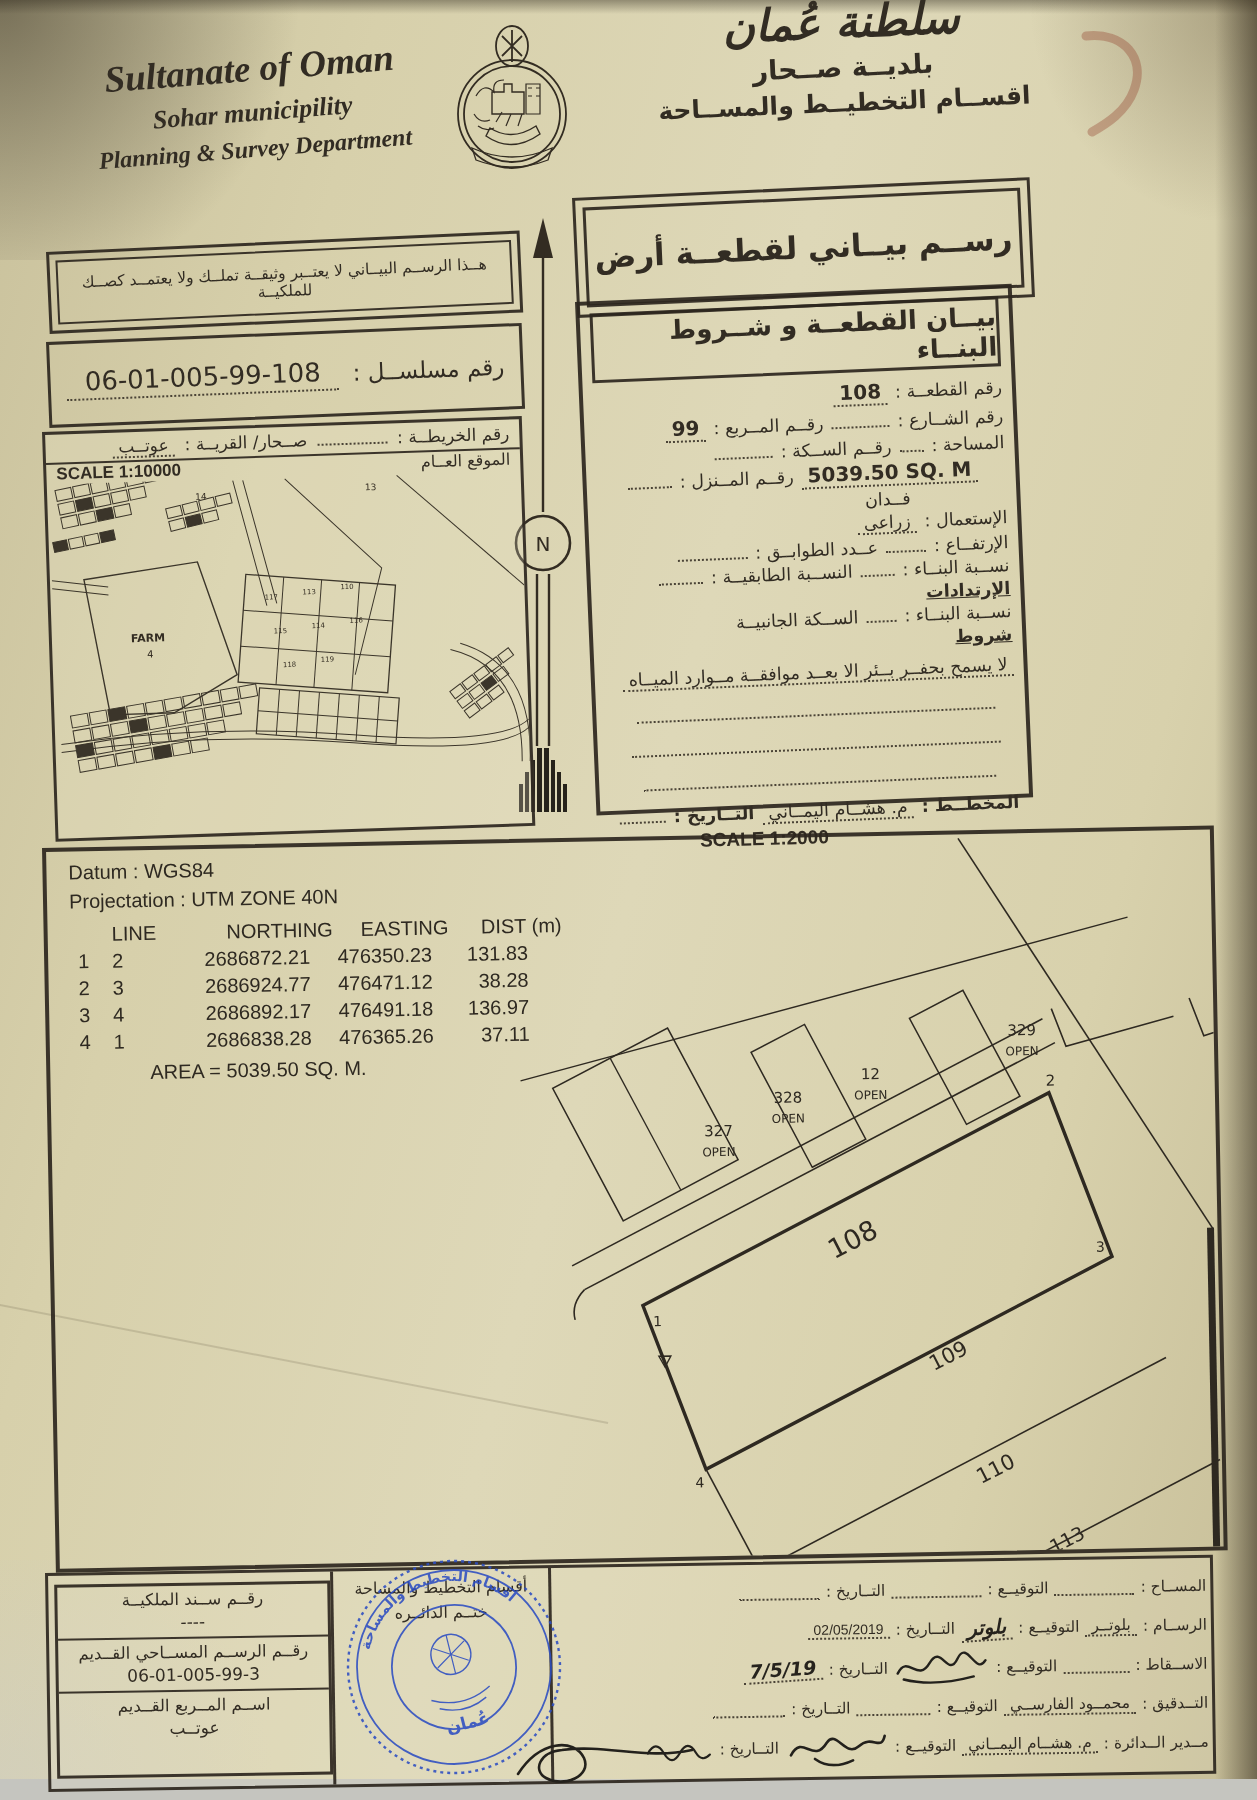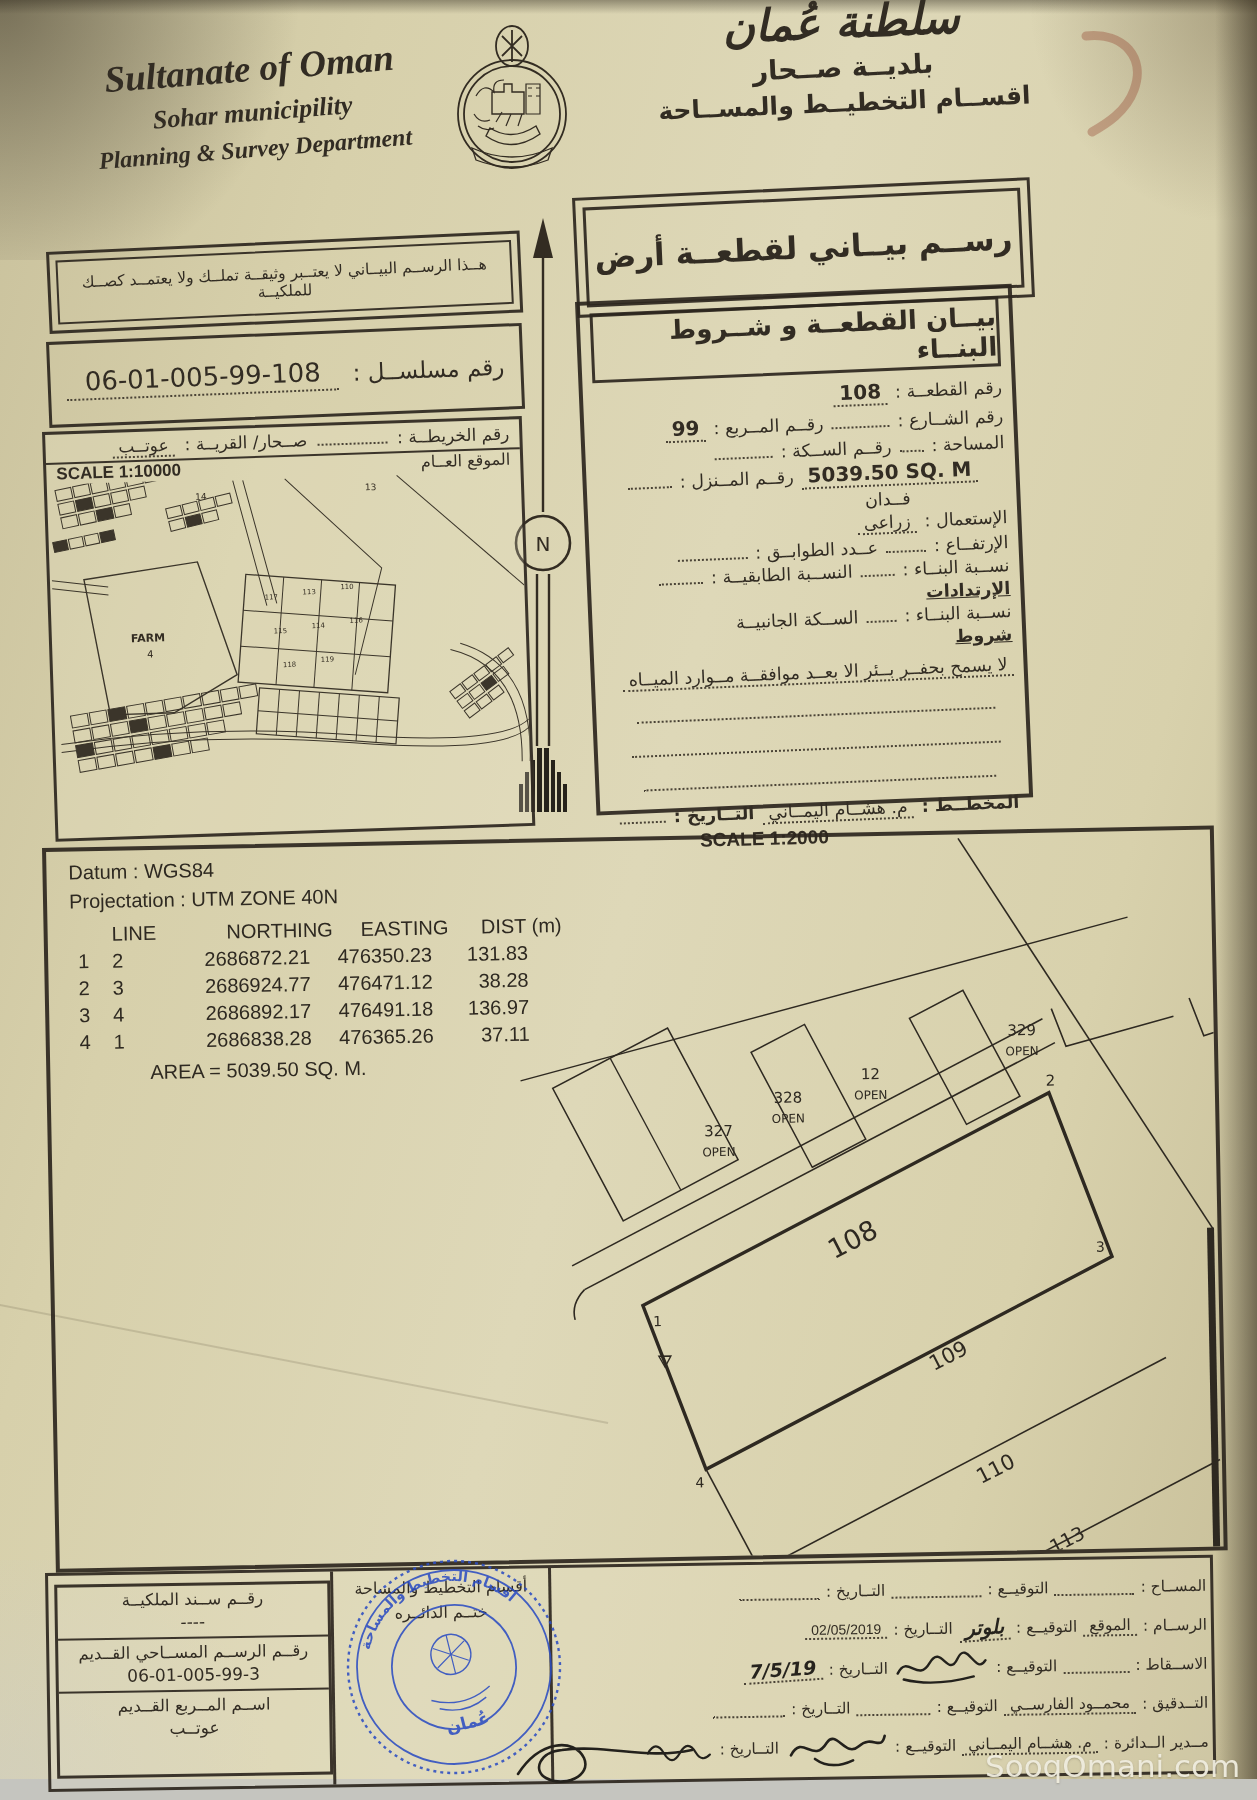--- a/index.html
+++ b/index.html
@@ -501,21 +501,21 @@
       <div class="srow">
         <span class="sl">المســاح :</span>
         <span class="lead" style="width:80px"></span>
         <span class="sl">التوقيــع :</span>
         <span class="lead" style="width:90px"></span>
         <span class="sl">التــاريخ :</span>
         <span class="lead" style="width:80px"></span>
       </div>
       <div class="srow">
         <span class="sl">الرســام :</span>
-        <span class="dotu">الموقع</span>
+        <span class="dotu">بلوتــر</span>
         <span class="sl">التوقيــع :</span>
         <span class="hand dotu" style="font-size:20px">بلوتر</span>
         <span class="sl">التــاريخ :</span>
         <span class="small-date dotu ltr">02/05/2019</span>
       </div>
       <div class="srow">
         <span class="sl">الاســقاط :</span>
         <span class="lead" style="width:66px"></span>
         <span class="sl">التوقيــع :</span>
         <svg width="96" height="34" viewBox="0 0 96 34">
@@ -564,15 +564,14 @@
         <textPath href="#stArcTop" startOffset="14%">أقسام التخطيط والمساحة</textPath>
       </text>
       <text x="116" y="182" font-size="17" fill="#2d4ec2" text-anchor="middle" font-weight="700">عُمان</text>
     </g>
   </svg>
 
   <svg class="abs" style="left:510px;top:1732px" width="190" height="62" viewBox="0 0 190 62">
     <path d="M8,42 C30,8 64,6 74,26 C82,44 54,56 36,46 C22,38 30,20 52,18 C96,12 136,28 182,18" fill="none" stroke="#23211c" stroke-width="2.6" stroke-linecap="round"></path>
   </svg>
 
-  <div class="abs wm">SooqOmani.com</div>
 
 </div>
 
 </body></html>

